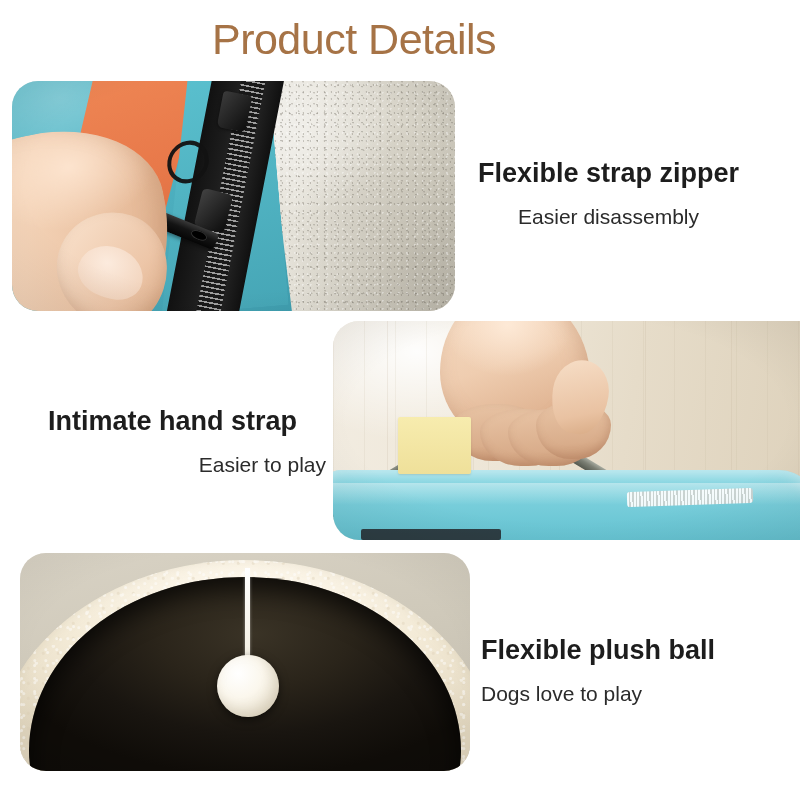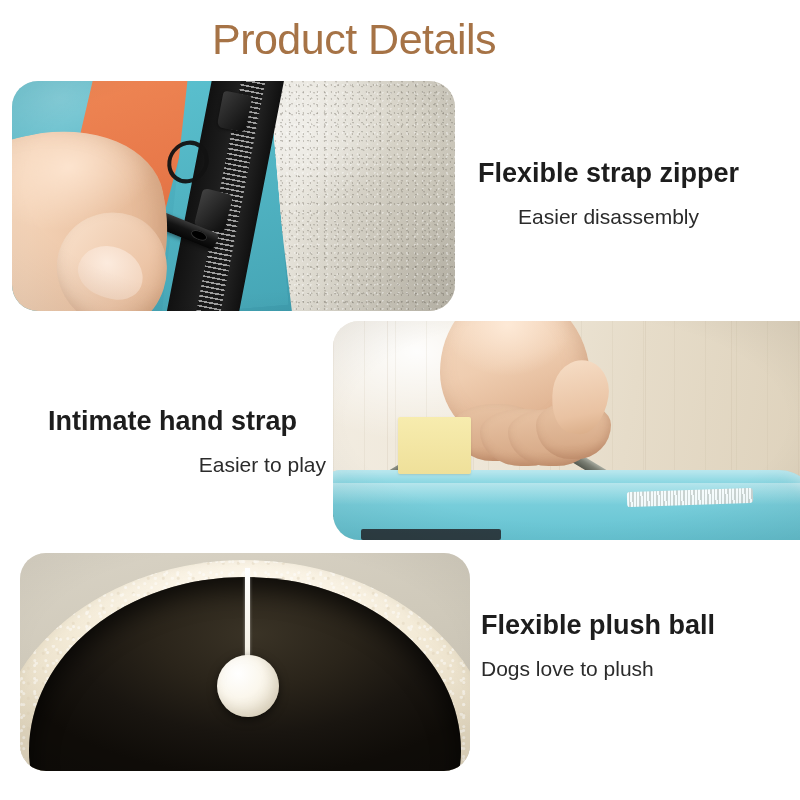--- a/index.html
+++ b/index.html
@@ -491,21 +491,21 @@
     text-align: left;
     margin-top: 18px;
   }
   #caption-strap .subline {
     margin-top: 14px;
     text-align: right;
   }
 
   #caption-ball {
     left: 481px;
-    top: 610px;
+    top: 635px;
     text-align: left;
   }
   #caption-ball .subline { margin-top: 14px; }
 </style>
 </head>
 <body>
 
 <div class="page-title">Product Details</div>
 
 <div class="photo-card" id="photo-zipper">
@@ -564,14 +564,14 @@
     <div class="fur"></div>
     <div class="cavity"></div>
     <div class="string"></div>
     <div class="ball"></div>
     <div class="vignette"></div>
   </div>
 </div>
 
 <div class="caption" id="caption-ball">
   <div class="headline">Flexible plush ball</div>
-  <div class="subline">Dogs love to plush</div>
+  <div class="subline">Dogs love to play</div>
 </div>
 
 </body></html>

